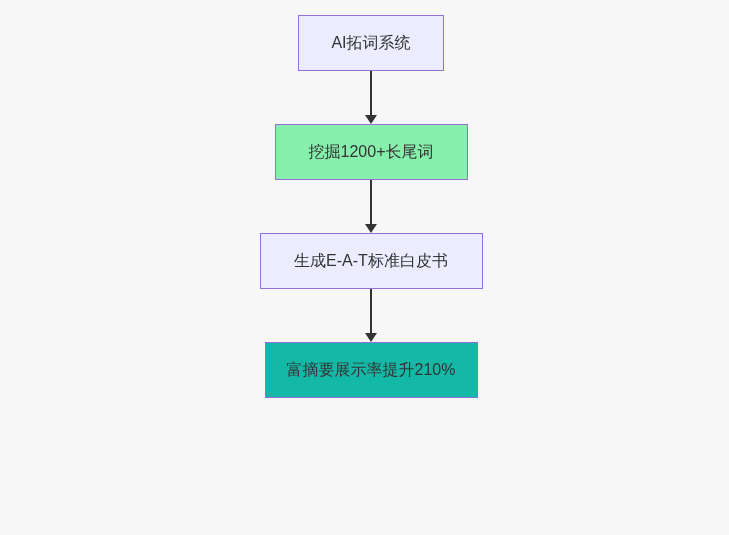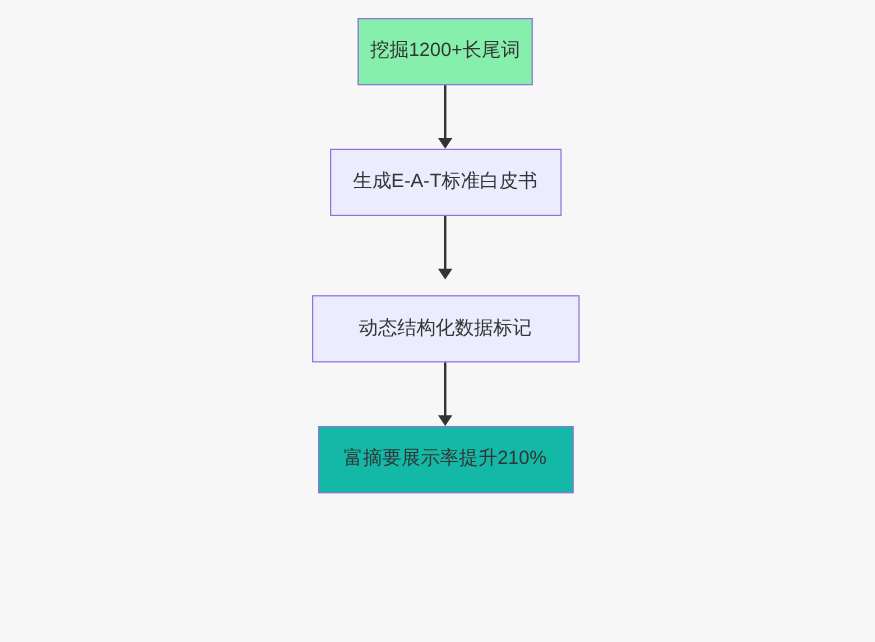--- a/index.html
+++ b/index.html
@@ -43,21 +43,21 @@
     border: 1px solid #9370DB;
     color: #333333;
   }
   .node-label {
     font-size: 16px;
     line-height: 1;
     white-space: nowrap;
   }
   .flow-step:nth-child(1) .node { width: 146px; }
   .flow-step:nth-child(2) .node { width: 193px; }
-  .flow-step:nth-child(3) .node { width: 223px; margin-top: 13px; }
+  .flow-step:nth-child(3) .node { width: 223px; }
   .flow-step:nth-child(4) .node { width: 213px; }
   .flow-step:nth-child(5) .node { width: 236px; }
   .connector {
     height: 53px;
     display: flex;
     flex-direction: column;
     align-items: center;
     width: 14px;
   }
   .connector .line {
@@ -72,20 +72,29 @@
     border-right: 6px solid transparent;
     border-top: 9px solid #333333;
     margin-top: -1px;
   }
 </style>
 </head>
 <body style="background: rgb(247, 247, 247);">
 
 <div class="canvas">
   <div class="flow-column" id="flow-column">
+  <div class="flow-step">
+    <div class="node" style="background: rgb(236, 236, 255); border-color: rgb(147, 112, 219); color: rgb(51, 51, 51);">
+      <span class="node-label">AI拓词系统</span>
+    </div>
+    <div class="connector">
+      <div class="line" style="background: rgb(51, 51, 51);"></div>
+      <div class="arrowhead" style="border-top-color: rgb(51, 51, 51);"></div>
+    </div>
+  </div>
 
   <div class="flow-step">
     <div class="node" style="background: #86efac; border-color: rgb(147, 112, 219); color: rgb(51, 51, 51);">
       <span class="node-label">挖掘1200+长尾词</span>
     </div>
     <div class="connector">
       <div class="line" style="background: rgb(51, 51, 51);"></div>
       <div class="arrowhead" style="border-top-color: rgb(51, 51, 51);"></div>
     </div>
   </div>
@@ -93,29 +102,20 @@
   <div class="flow-step">
     <div class="node" style="background: rgb(236, 236, 255); border-color: rgb(147, 112, 219); color: rgb(51, 51, 51);">
       <span class="node-label">生成E-A-T标准白皮书</span>
     </div>
     <div class="connector">
       <div class="line" style="background: rgb(51, 51, 51);"></div>
       <div class="arrowhead" style="border-top-color: rgb(51, 51, 51);"></div>
     </div>
   </div>
 
-  <div class="flow-step">
-    <div class="node" style="background: rgb(236, 236, 255); border-color: rgb(147, 112, 219); color: rgb(51, 51, 51);">
-      <span class="node-label">动态结构化数据标记</span>
-    </div>
-    <div class="connector">
-      <div class="line" style="background: rgb(51, 51, 51);"></div>
-      <div class="arrowhead" style="border-top-color: rgb(51, 51, 51);"></div>
-    </div>
-  </div>
 
   <div class="flow-step">
     <div class="node" style="background: #14b8a6; border-color: rgb(147, 112, 219); color: rgb(51, 51, 51); justify-content: center;">
       <span class="node-label">富摘要展示率提升210%</span>
     </div>
 
   </div>
 </div>
 </div>
 

